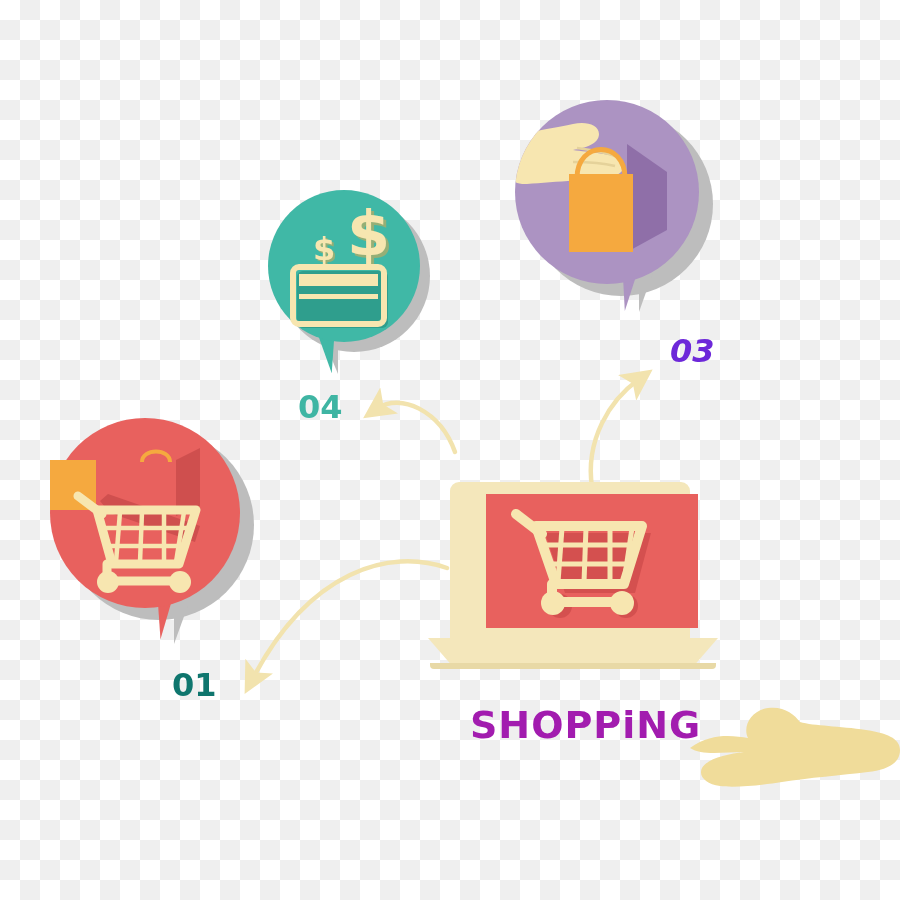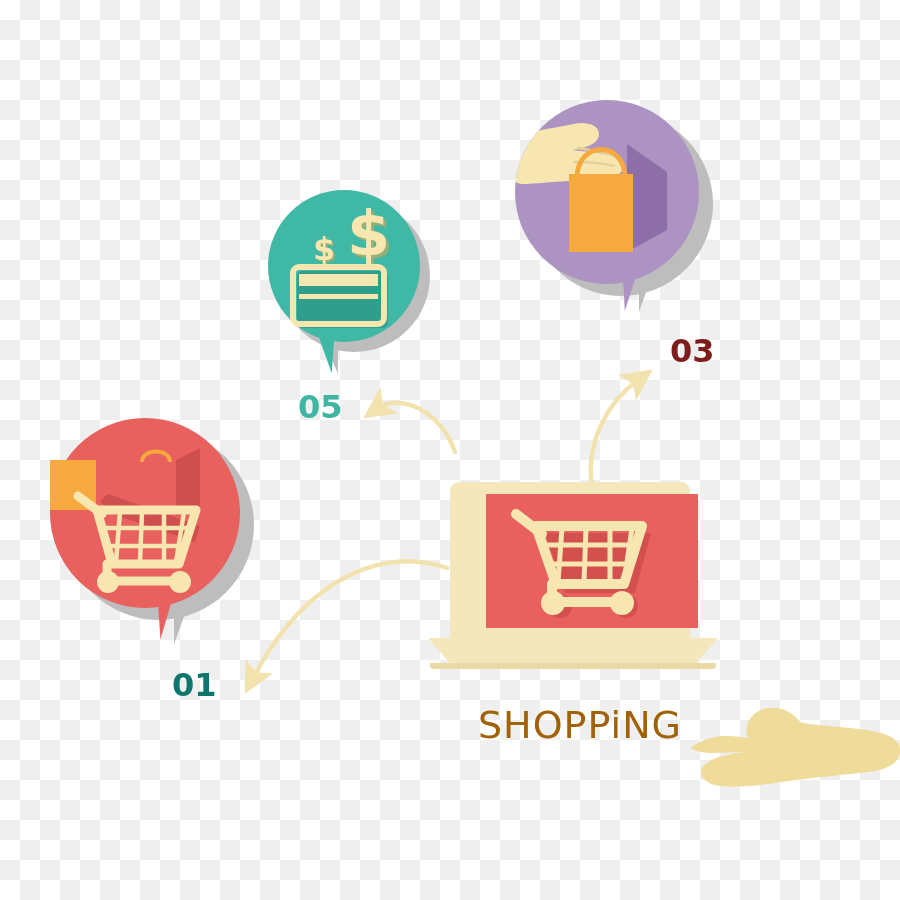--- a/index.html
+++ b/index.html
@@ -85,21 +85,21 @@
 
   .bubble-icon{position:absolute;left:0;top:0;width:100%;height:100%;}
 
   
   .step-num{
     position:absolute;font-weight:bold;font-size:32px;letter-spacing:0px;
     font-family:"DejaVu Sans", sans-serif;
   }
   #num1{left:172px;top:666px;color:#0f766e;}
   #num2{left:298px;top:388px;color:#3fb5a3;}
-  #num3{left:670px;top:332px;color:#7f1d1d;}
+  #num3{left:670px;top:332px;color:#6d28d9;font-style:italic;}
 
   
   #laptop{left:428px;top:482px;width:290px;height:190px;}
   .lid{
     position:absolute;left:22px;top:0;width:240px;height:160px;
     background:#f4e7bb;border-radius:9px 9px 3px 3px;
   }
   .screen{
     position:absolute;left:36px;top:12px;width:212px;height:134px;background:#e8615e;
   }
@@ -115,22 +115,22 @@
     border-radius:0 0 4px 4px;
   }
 
   
   #title-block{left:470px;top:704px;width:220px;text-align:center;}
   .title-line1{
     font-family:"DejaVu Sans", sans-serif;font-weight:bold;font-size:43px;
     color:#e8534f;letter-spacing:1px;line-height:46px;
   }
   .title-line2{
-    font-family:"DejaVu Sans", sans-serif;font-weight:normal;font-size:38px;
-    color:#a16207;letter-spacing:1px;line-height:42px;
+    font-family:"DejaVu Sans", sans-serif;font-weight:bold;font-size:38px;
+    color:#a21caf;letter-spacing:1px;line-height:42px;
   }
 
   svg{display:block;overflow:visible;}
   #arrows{position:absolute;left:0;top:0;width:900px;height:900px;pointer-events:none;}
   #hand-pointer{left:690px;top:692px;width:210px;height:130px;}
 </style>
 </head>
 <body>
 
 <div id="stage">
@@ -203,21 +203,21 @@
         <text x="45" y="70" font-family="DejaVu Sans, sans-serif" font-size="32" font-weight="bold" fill="#f7e6b0">$</text>
       </g>
 
       <rect x="29" y="81" width="91" height="57" rx="6" fill="#2f9e8d"></rect>
 
       <rect x="25" y="77" width="91" height="57" rx="6" fill="none" stroke="#f7e6b0" stroke-width="6"></rect>
       <rect x="31" y="84" width="79" height="12" fill="#f7e6b0"></rect>
       <rect x="31" y="104" width="79" height="5" fill="#f7e6b0"></rect>
     </svg>
   </div>
-  <div class="step-num abs" id="num2">05</div>
+  <div class="step-num abs" id="num2">04</div>
 
   <div class="bubble-wrap" id="bubble3">
     <div class="bubble-shadow"></div>
     <div class="bubble-shadow-tail"></div>
     <div class="bubble-tail"></div>
     <div class="bubble-circle"></div>
     <svg class="bubble-icon" viewBox="0 0 184 184">
       <defs>
         <clipPath id="clip3">
             <circle cx="92" cy="92" r="92"></circle>

